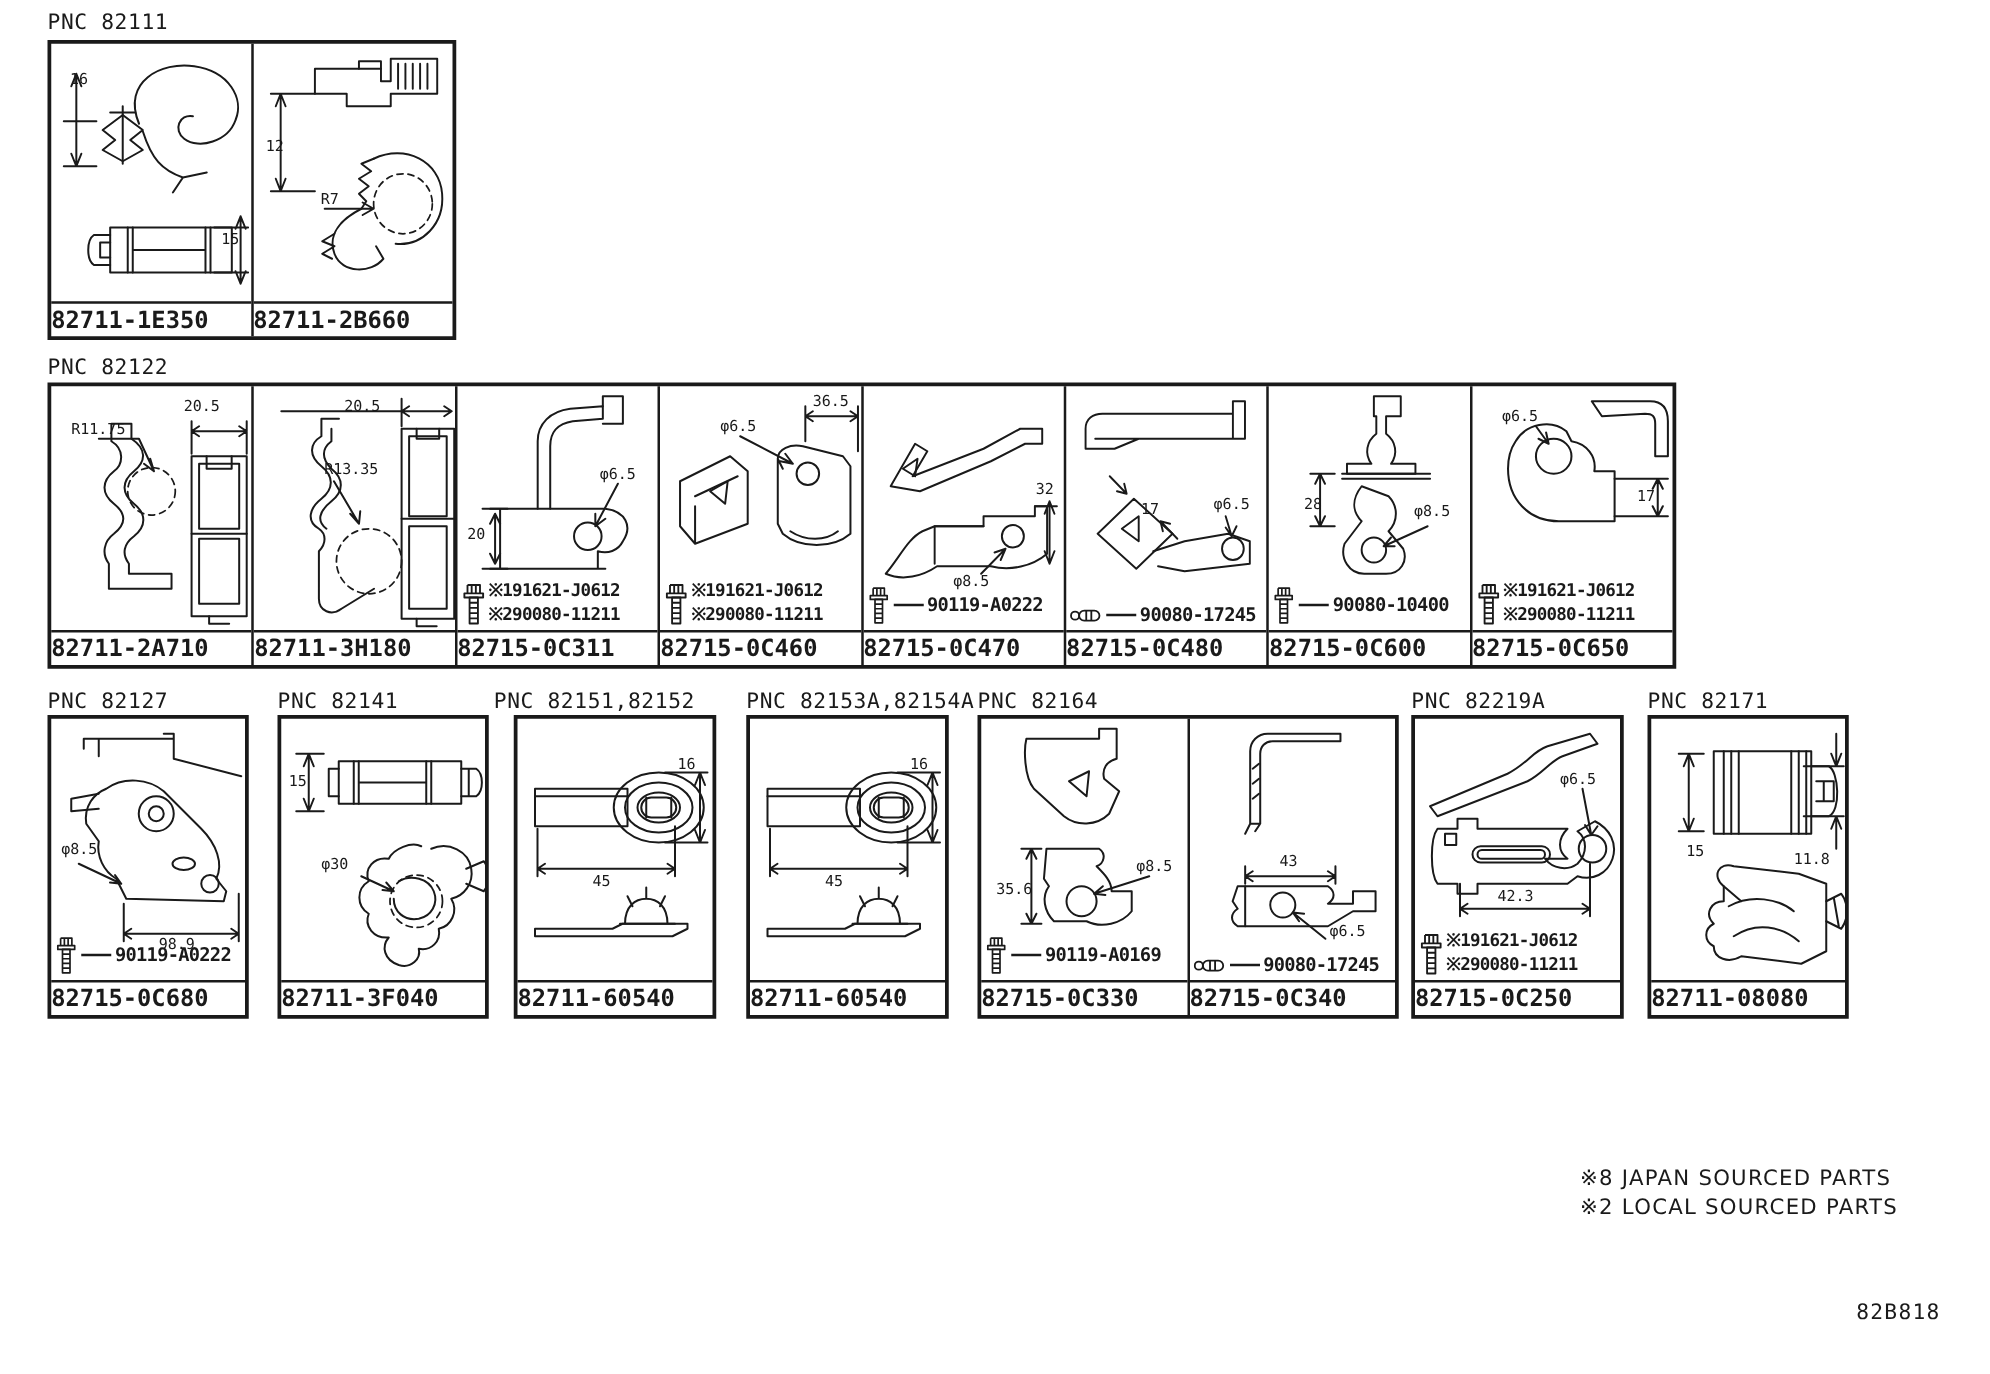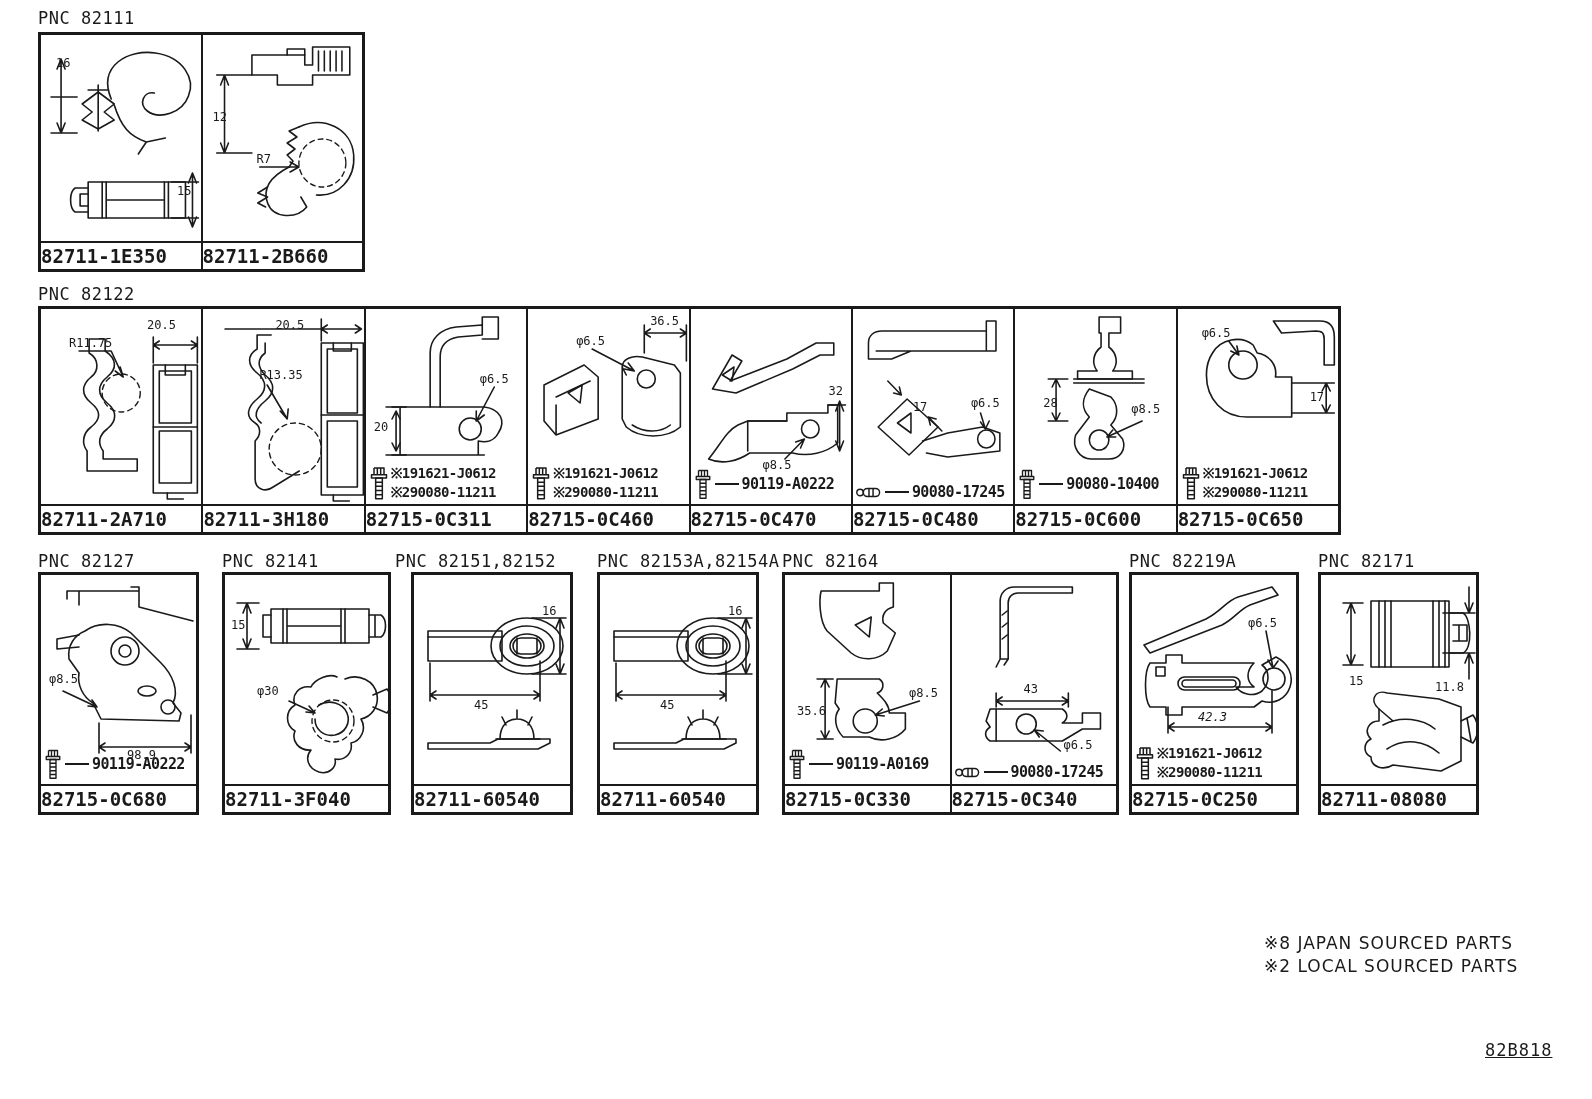--- a/index.html
+++ b/index.html
@@ -91,21 +91,21 @@
       <svg class="art" viewBox="0 0 160 195" preserveAspectRatio="none">
         <path d="M48 30 H64 V42 C76 50 76 60 66 68 C56 76 56 86 66 94 C76 102 76 112 66 120 C58 126 56 134 62 142 V150 H96 V162 H46 V142 C40 134 42 124 50 118 C60 110 60 102 50 94 C40 86 40 76 50 68 C58 62 58 50 48 44 Z"></path>
         <circle class="dash" cx="80" cy="84" r="19"></circle>
         <path d="M38 42 H70 L82 68 M82 68 L74 62 M82 68 L79 58"></path>
         <rect x="112" y="56" width="44" height="128"></rect>
         <rect x="118" y="62" width="32" height="52"></rect>
         <rect x="118" y="122" width="32" height="52"></rect>
         <path d="M112 118 H156 M124 56 V66 H144 V56 M126 184 V190 H142"></path>
         <path d="M112 36 H156 M118 32 L112 36 L118 40 M150 32 L156 36 L150 40 M112 28 V54 M156 28 V54"></path>
       </svg>
-      <span class="dim" style="left:28px; top:28px;">R11.75</span>
+      <span class="dim" style="left:16px; top:28px;">R11.75</span>
       <span class="dim" style="left:106px; top:10px;">20.5</span>
     </div>
     <div class="pn">82711-2A710</div>
   </div>
 
   <div class="cell">
     <div class="draw">
       <svg class="art" viewBox="0 0 160 195" preserveAspectRatio="none">
         <path d="M68 26 H54 V40 C44 46 44 56 54 64 C64 72 64 82 54 90 C44 98 42 108 52 114 C58 118 58 126 52 132 L52 170 C52 180 62 184 70 178 L96 162"></path>
         <path d="M62 34 V44 C54 50 54 58 62 66 C72 74 72 84 62 92 C52 100 50 108 58 114"></path>
@@ -448,21 +448,21 @@
         <path d="M12 70 L74 44 C90 36 94 26 106 22 L140 12 L146 20 L118 30 C108 34 102 44 90 50 L18 78 Z"></path>
         <path d="M18 88 H34 V80 H50 V88 H122 C114 96 114 106 122 112 H104 C110 120 122 122 130 116 C138 108 138 96 130 90 L144 82 C156 88 162 100 158 112 C154 124 142 130 130 126 L122 132 H50 V140 H34 V132 H18 C12 124 12 96 18 88 Z"></path>
         <rect x="46" y="102" width="62" height="13" rx="6.5"></rect>
         <rect x="50" y="105" width="54" height="7" rx="3.5"></rect>
         <rect x="24" y="92" width="9" height="9"></rect>
         <circle cx="142" cy="104" r="11"></circle>
         <path d="M134 56 L141 93 M141 93 L136 85 M141 93 L146 86"></path>
         <path d="M36 152 H140 M42 148 L36 152 L42 156 M134 148 L140 152 L134 156 M36 132 V158 M140 116 V158"></path>
       </svg>
       <span class="dim" style="left:116px; top:42px;">φ6.5</span>
-      <span class="dim" style="left:66px; top:136px;font-style:italic;">42.3</span>
+      <span class="dim" style="left:66px; top:136px;">42.3</span>
       <div class="fast two">
         <svg class="fbolt" width="20" height="40" viewBox="0 0 24 42">
           <rect x="3" y="11" width="18" height="4"></rect>
           <path d="M6 3 H18 V11 M6 11 V3 M10 3 V11 M14 3 V11"></path>
           <path d="M8 15 H16 V40 H8 Z M8 20 H16 M8 25 H16 M8 30 H16 M8 35 H16"></path>
         </svg>
         <div class="flines">
           <span class="ftext">※191621-J0612</span>
           <span class="ftext">※290080-11211</span>
         </div>
@@ -488,13 +488,13 @@
       </svg>
       <span class="dim" style="left:28px; top:100px;">15</span>
       <span class="dim" style="left:114px; top:106px;">11.8</span>
     </div>
     <div class="pn">82711-08080</div>
   </div>
 </div>
 
 <div class="note" style="left:1264px; top:933px;">※8 JAPAN SOURCED PARTS</div>
 <div class="note" style="left:1264px; top:956px;">※2 LOCAL SOURCED PARTS</div>
-<div class="code" style="left:1485px; top:1040px;text-decoration:underline;">82B818</div>
+<div class="code" style="left:1485px; top:1040px;">82B818</div>
 
 </body></html>

